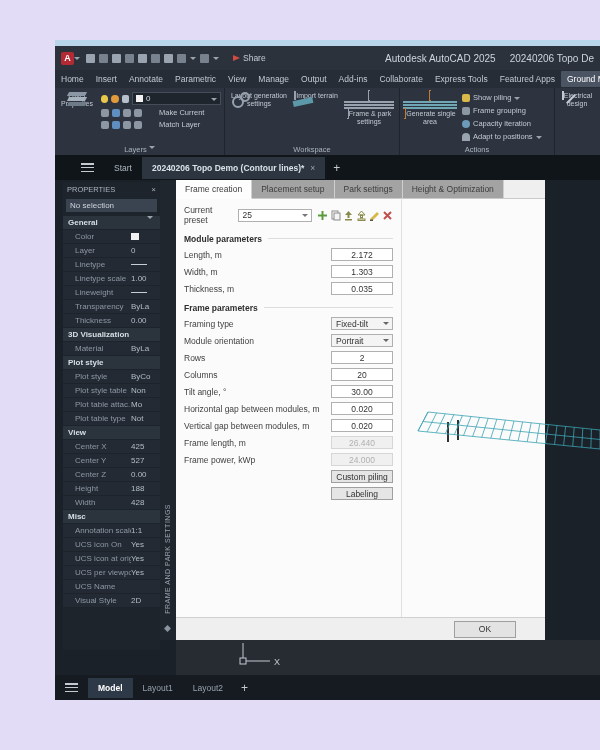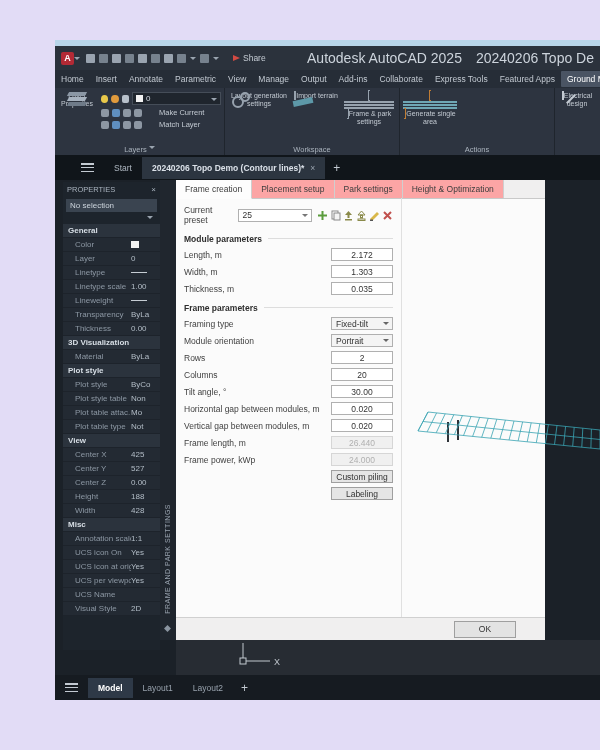--- a/index.html
+++ b/index.html
@@ -8,21 +8,21 @@
   .sliver{position:absolute;left:0;top:0;width:545px;height:6px;background:#b8d5e9;}
   
   .titlebar{position:absolute;left:0;top:6px;width:545px;height:24px;background:#2b323c;display:flex;align-items:center;padding:0 6px;box-sizing:border-box;}
   .logo{width:13px;height:13px;background:#b32a35;color:#fff;font-size:9px;font-weight:bold;text-align:center;line-height:13px;border-radius:2px;}
   .qat{display:flex;align-items:center;gap:4px;margin-left:6px;}
   .qi{width:9px;height:9px;background:#9aa4b0;border-radius:1px;display:inline-block;}
   .qi.dim{background:#77828e;}
   .caret{width:0;height:0;border:3px solid transparent;border-top-color:#9aa4af;display:inline-block;margin-top:3px;}
   .share{color:#c6cdd5;font-size:8.5px;margin-left:14px;display:flex;align-items:center;gap:3px;}
   .plane{width:0;height:0;border-left:7px solid #d24a43;border-top:3px solid transparent;border-bottom:3px solid transparent;display:inline-block;}
-  .title-right{margin-left:auto;color:#cdd4dc;font-size:14px;display:flex;gap:14px;white-space:nowrap;overflow:hidden;text-align:center;}
+  .title-right{margin-left:auto;color:#cdd4dc;font-size:10px;display:flex;gap:14px;white-space:nowrap;overflow:hidden;text-align:center;}
   
   .ribbontabs{position:absolute;left:0;top:30px;width:545px;height:18px;background:#262d37;display:flex;align-items:center;font-size:8.5px;color:#c3cad2;}
   .rtab{padding:3px 6px;white-space:nowrap;}
   .rtab.active{background:#4a5463;color:#ffffff;border-radius:1px;}
   
   .ribbon{position:absolute;left:0;top:48px;width:545px;height:67px;background:#2d3440;display:flex;}
   .panel{position:relative;border-right:1px solid #1f252d;box-sizing:border-box;height:67px;}
   .pfooter{position:absolute;bottom:1px;left:0;right:0;text-align:center;font-size:7.5px;color:#aab3bd;}
   .bigbtn{position:absolute;top:4px;width:40px;text-align:center;font-size:7px;color:#c3cad2;line-height:1.15;}
   .stack{width:20px;height:14px;margin:0 auto 2px auto;position:relative;}
@@ -67,37 +67,37 @@
   .ftab{padding:6px 10px;white-space:nowrap;}
   .ftab.doc{background:#2c3540;color:#dbe1e8;font-weight:bold;display:flex;gap:6px;align-items:center;}
   .ftab .x{color:#9aa4af;font-weight:normal;}
   .plus{color:#c3cad2;font-size:12px;margin-left:8px;}
   
   .main{position:absolute;left:0;top:140px;width:545px;height:495px;background:#1b2128;}
   
   .palette{position:absolute;left:8px;top:2px;width:97px;height:468px;background:#1d242c;}
   .phead{display:flex;align-items:center;font-size:7.5px;color:#aab4bf;height:15px;padding:0 4px;}
   .phead .x{margin-left:auto;font-size:8px;}
-  .selector{margin:2px 3px 12px 3px;background:#3a4450;color:#ccd4dc;font-size:8px;height:13px;line-height:13px;padding:0 4px;display:flex;flex-direction:column;}
+  .selector{margin:2px 3px 4px 3px;background:#3a4450;color:#ccd4dc;font-size:8px;height:13px;line-height:13px;padding:0 4px;display:flex;flex-direction:column;}
   .selector .caret{margin-left:auto;margin-top:4px;}
   .prow{display:flex;align-items:center;height:13px;font-size:8px;padding:0 3px 0 12px;background:#232a33;border-bottom:1px solid #1d232b;}
   .prow .plabel{color:#8d98a4;white-space:nowrap;overflow:hidden;flex:1;}
   .prow .pval{color:#b3bdc7;white-space:nowrap;overflow:hidden;width:26px;text-align:left;}
   .prow.section{background:#2b333d;padding-left:5px;}
   .prow.section .plabel{color:#d7dee5;font-weight:bold;}
   .prow.swatch .pval::before{content:"";display:inline-block;width:8px;height:7px;background:#f1f1f1;vertical-align:middle;}
   .prow.lineglyph .pval::before{content:"";display:inline-block;width:16px;height:1px;background:#c6cdd4;vertical-align:middle;}
   
   .dstrip{position:absolute;left:105px;top:0;width:16px;height:460px;background:#20262e;}
   .dstrip .vtext{position:absolute;bottom:26px;left:4px;writing-mode:vertical-rl;transform:rotate(180deg);font-size:7px;letter-spacing:0.5px;color:#97a1ad;white-space:nowrap;}
   .dstrip .diamond{position:absolute;bottom:8px;left:4px;width:7px;height:7px;background:#8b95a1;transform:rotate(45deg) scale(0.7);}
   
   .dialog{position:absolute;left:121px;top:0;width:369px;height:460px;background:#fbfbfb;}
   .dtabs{position:absolute;left:0;top:0;right:0;height:18px;background:#f0efef;border-bottom:1px solid #c9c9c9;display:flex;font-size:8.5px;color:#3c3c3c;}
-  .dtab{padding:4px 9px;border-right:1px solid #cfcfcf;background:#fca5a5;white-space:nowrap;}
+  .dtab{padding:4px 9px;border-right:1px solid #cfcfcf;background:#a3a3a3;white-space:nowrap;}
   .dtab.active{background:#fdfdfd;border-bottom:1px solid #fdfdfd;margin-bottom:-1px;}
   .dbody{position:absolute;left:0;top:18px;right:0;bottom:22px;}
   .formcol{position:absolute;left:0;top:0;width:225px;bottom:0;border-right:1px solid #e0e0e0;}
   .presetrow{display:flex;align-items:center;gap:5px;margin:7px 8px 6px 8px;font-size:8.5px;color:#3c3c3c;}
   .presetcombo{width:80px;height:13px;background:#ffffff;border:1px solid #b0b0b0;font-size:8.5px;color:#333;display:flex;align-items:center;padding:0 3px;box-sizing:border-box;}
   .presetcombo .caret{margin-left:auto;border-top-color:#777;}
   .picons{display:flex;gap:2px;align-items:center;}
   .picon{width:11px;height:11px;display:inline-block;}
   .drow{display:flex;align-items:center;height:17px;margin:0 8px;font-size:8.5px;}
   .drow .dlabel{color:#3f3f3f;flex:1;white-space:nowrap;overflow:hidden;}
@@ -227,20 +227,38 @@
         </div>
         <div class="pfooter">
           <span>Workspace</span>
         </div>
       </div>
 
       <div class="panel" style="width:155px;">
         <div class="wsitem" style="left:2px;width:56px;">
           <span class="genicon"><i></i><i></i><i></i></span>
           <span>Generate single area</span>
+        </div>
+        <div class="actlist">
+          <div class="actitem hascaret">
+              <span class="mi"></span>
+              <span>Show piling</span>
+            </div>
+            <div class="actitem">
+              <span class="mi"></span>
+              <span>Frame grouping</span>
+            </div>
+            <div class="actitem">
+              <span class="mi"></span>
+              <span>Capacity iteration</span>
+            </div>
+            <div class="actitem hascaret">
+              <span class="mi"></span>
+              <span>Adapt to positions</span>
+            </div>
         </div>
         <div class="pfooter">
           <span>Actions</span>
         </div>
       </div>
 
       <div class="panel" style="width:45px;border-right:none;">
         <div class="wsitem" style="left:2px;width:40px;">
           <span class="elecicon"><i></i></span>
           <span>Electrical design</span>

